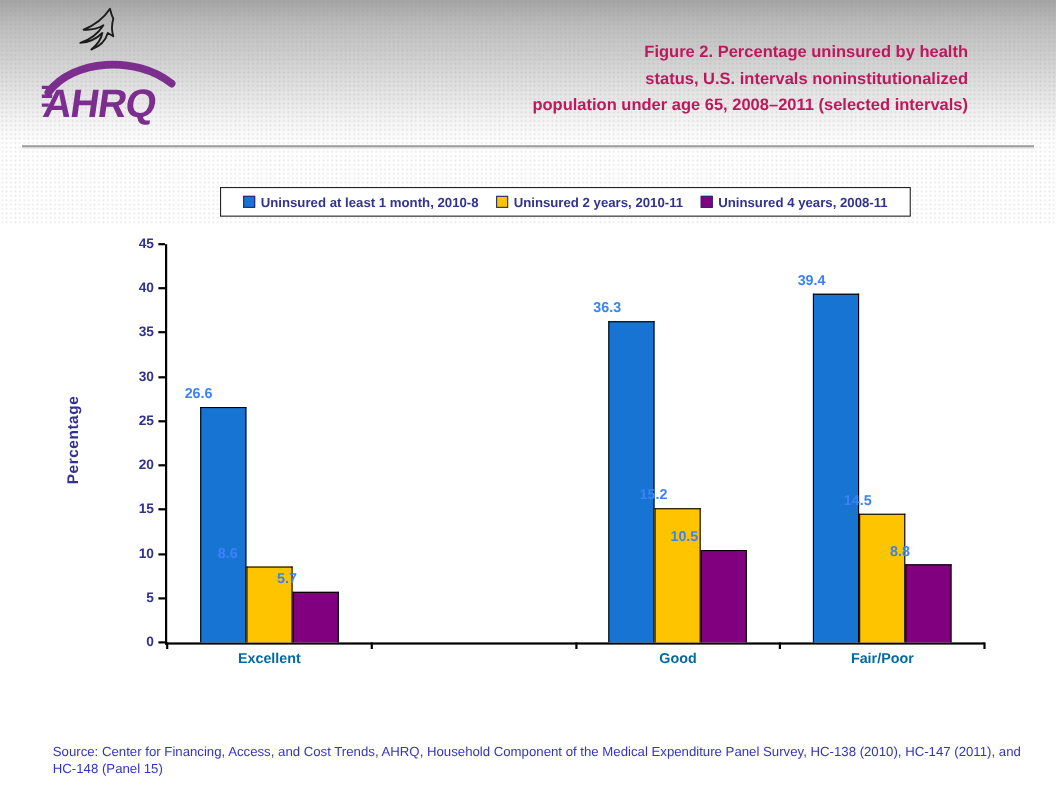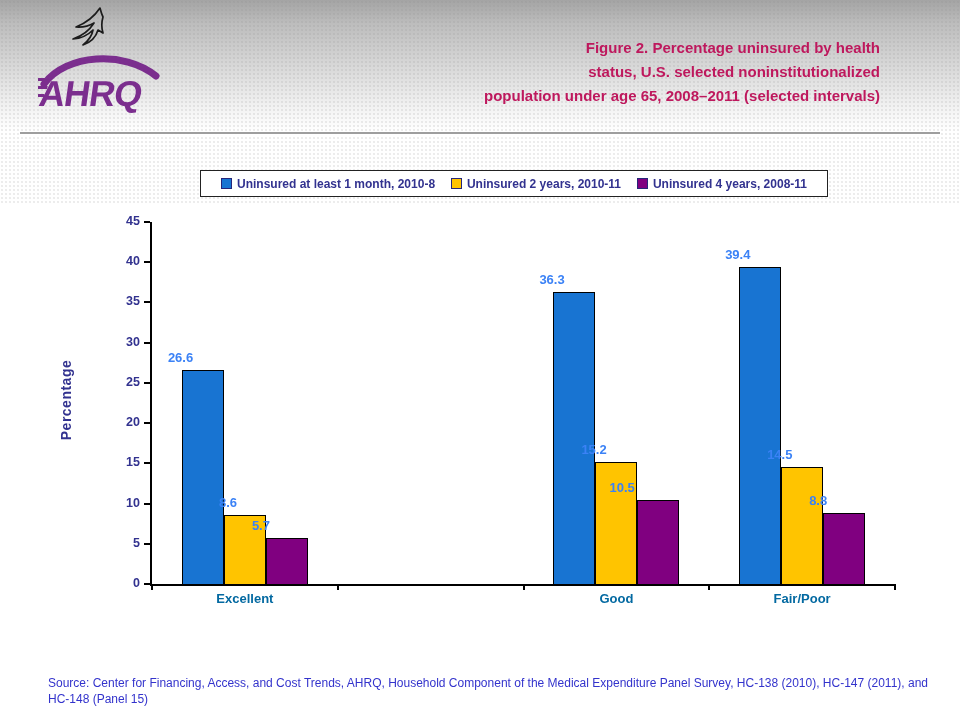--- a/index.html
+++ b/index.html
@@ -66,21 +66,21 @@
         <text x="8" y="58" font-weight="bold" font-size="36" font-family="Liberation Sans, sans-serif" fill="#7b2e8e" letter-spacing="-1">AHRQ</text>
       </g>
       <rect x="3" y="30" width="14" height="3" fill="#7b2e8e" transform="skewX(-8)"></rect>
       <rect x="1" y="38" width="14" height="3" fill="#7b2e8e" transform="skewX(-8)"></rect>
       <rect x="-1" y="46" width="14" height="3" fill="#7b2e8e" transform="skewX(-8)"></rect>
     </svg>
   </div>
 
   <div class="title">
     <div>Figure 2. Percentage uninsured by health</div>
-    <div>status, U.S. selected noninstitutionalized</div>
+    <div>status, U.S. intervals noninstitutionalized</div>
     <div>population under age 65, 2008–2011 (selected intervals)</div>
   </div>
 
   <div class="divider"></div>
 
   <div class="legend">
       <div class="legend-item">
         <span class="legend-swatch" style="background: rgb(24, 116, 210);"></span>
         <span class="legend-label">Uninsured at least 1 month, 2010-8</span>
       </div>
@@ -119,21 +119,21 @@
       <div class="ytick-mark" style="left: -8px; top: -1px;"></div>
       <div class="xtick-mark" style="left: -1px; top: 362px;"></div>
       <div class="xtick-mark" style="left: 184.75px; top: 362px;"></div>
       <div class="xtick-mark" style="left: 370.5px; top: 362px;"></div>
       <div class="xtick-mark" style="left: 556.25px; top: 362px;"></div>
       <div class="xtick-mark" style="left: 742px; top: 362px;"></div>
       <div class="bar-group" style="left: 0px; width: 185.75px;">
         <div class="bar" style="left: 29.875px; width: 42px; height: 213.982px; background: rgb(24, 116, 210);"></div>
         <div class="bar-value" style="left: 15.875px; bottom: 218.982px;">26.6</div>
         <div class="bar" style="left: 71.875px; width: 42px; height: 69.1822px; background: rgb(255, 196, 0);"></div>
-        <div class="bar-value" style="left: 67px; bottom: 74.1822px;">8.6</div>
+        <div class="bar-value" style="left: 46px; bottom: 74.1822px;">8.6</div>
         <div class="bar" style="left: 113.875px; width: 42px; height: 45.8533px; background: rgb(128, 0, 128);"></div>
         <div class="bar-value" style="left: 99.875px; bottom: 50.8533px;">5.7</div>
         <div class="cat-label" style="left: 0px; width: 185.75px; top: 369px;">Excellent</div>
       </div>
       <div class="bar-group" style="left: 371.5px; width: 185.75px;">
         <div class="bar" style="left: 29.875px; width: 42px; height: 292.013px; background: rgb(24, 116, 210);"></div>
         <div class="bar-value" style="left: 15.875px; bottom: 297.013px;">36.3</div>
         <div class="bar" style="left: 71.875px; width: 42px; height: 122.276px; background: rgb(255, 196, 0);"></div>
         <div class="bar-value" style="left: 57.875px; bottom: 127.276px;">15.2</div>
         <div class="bar" style="left: 113.875px; width: 42px; height: 84.4667px; background: rgb(128, 0, 128);"></div>

